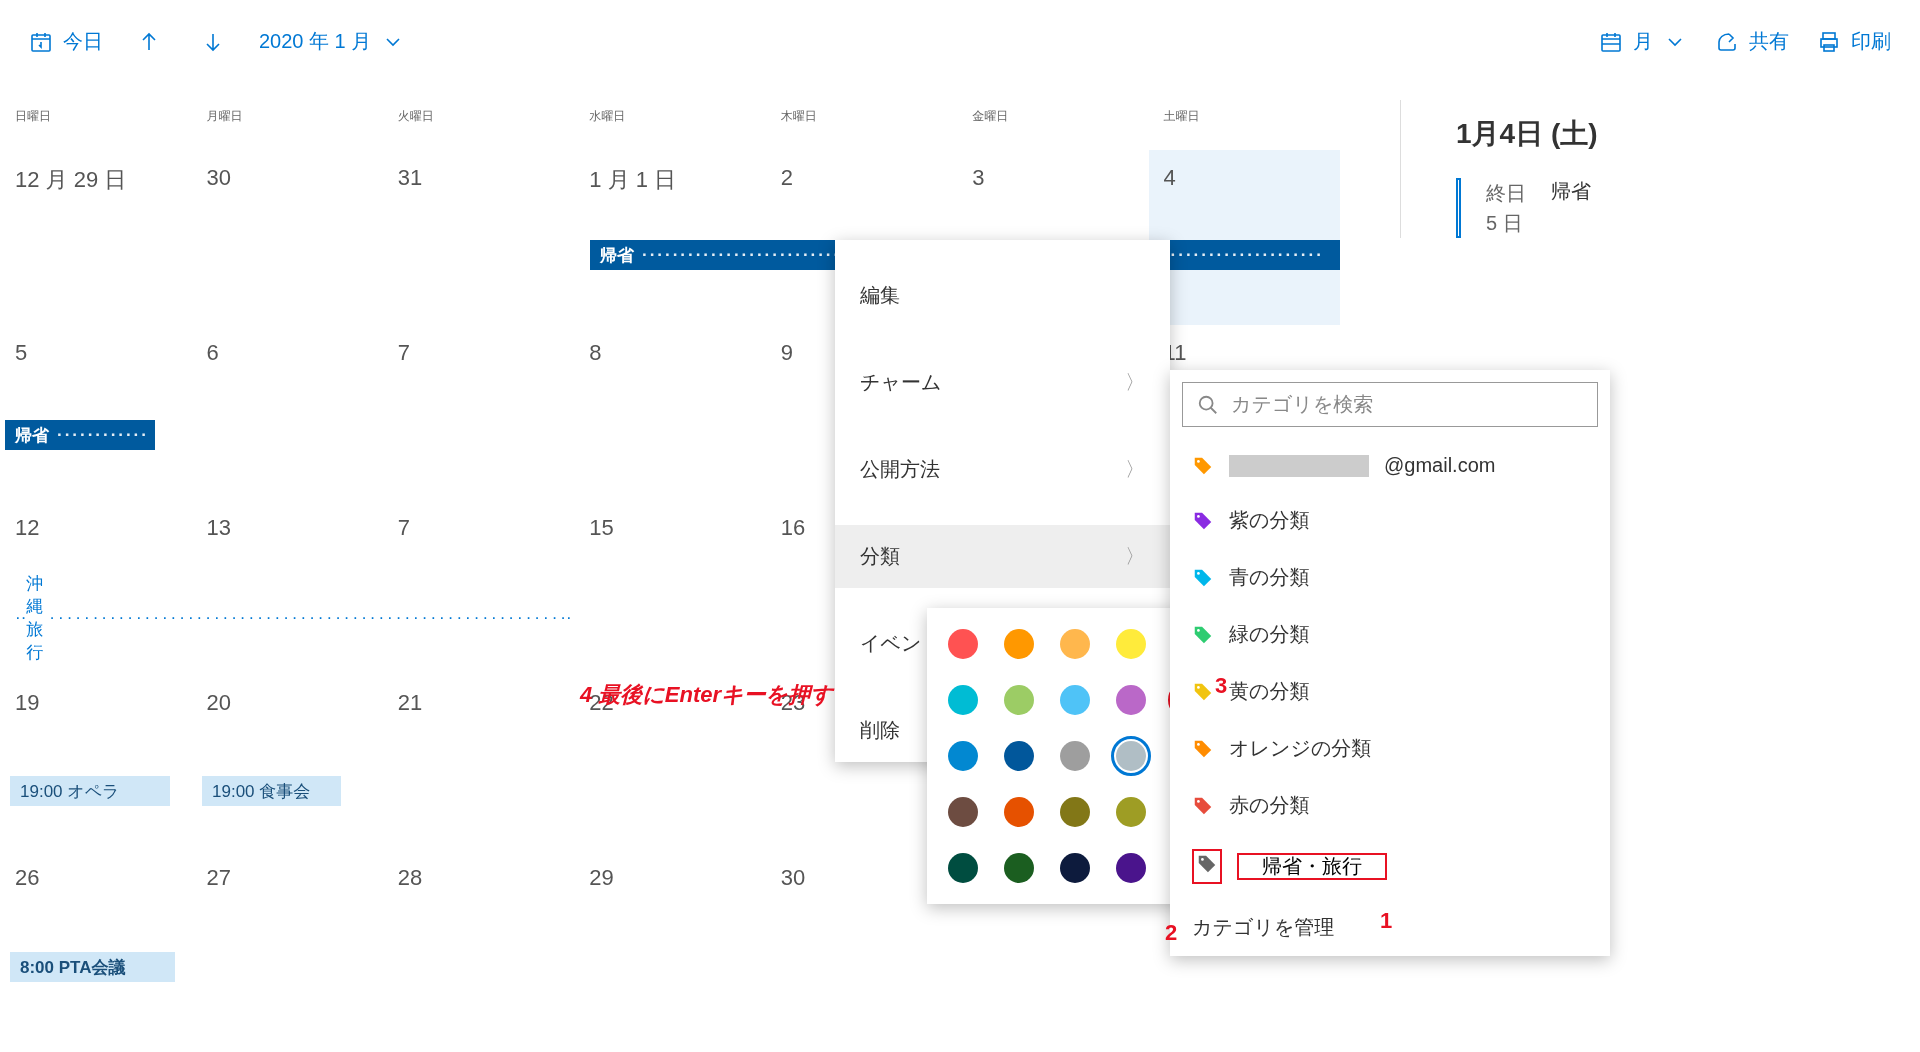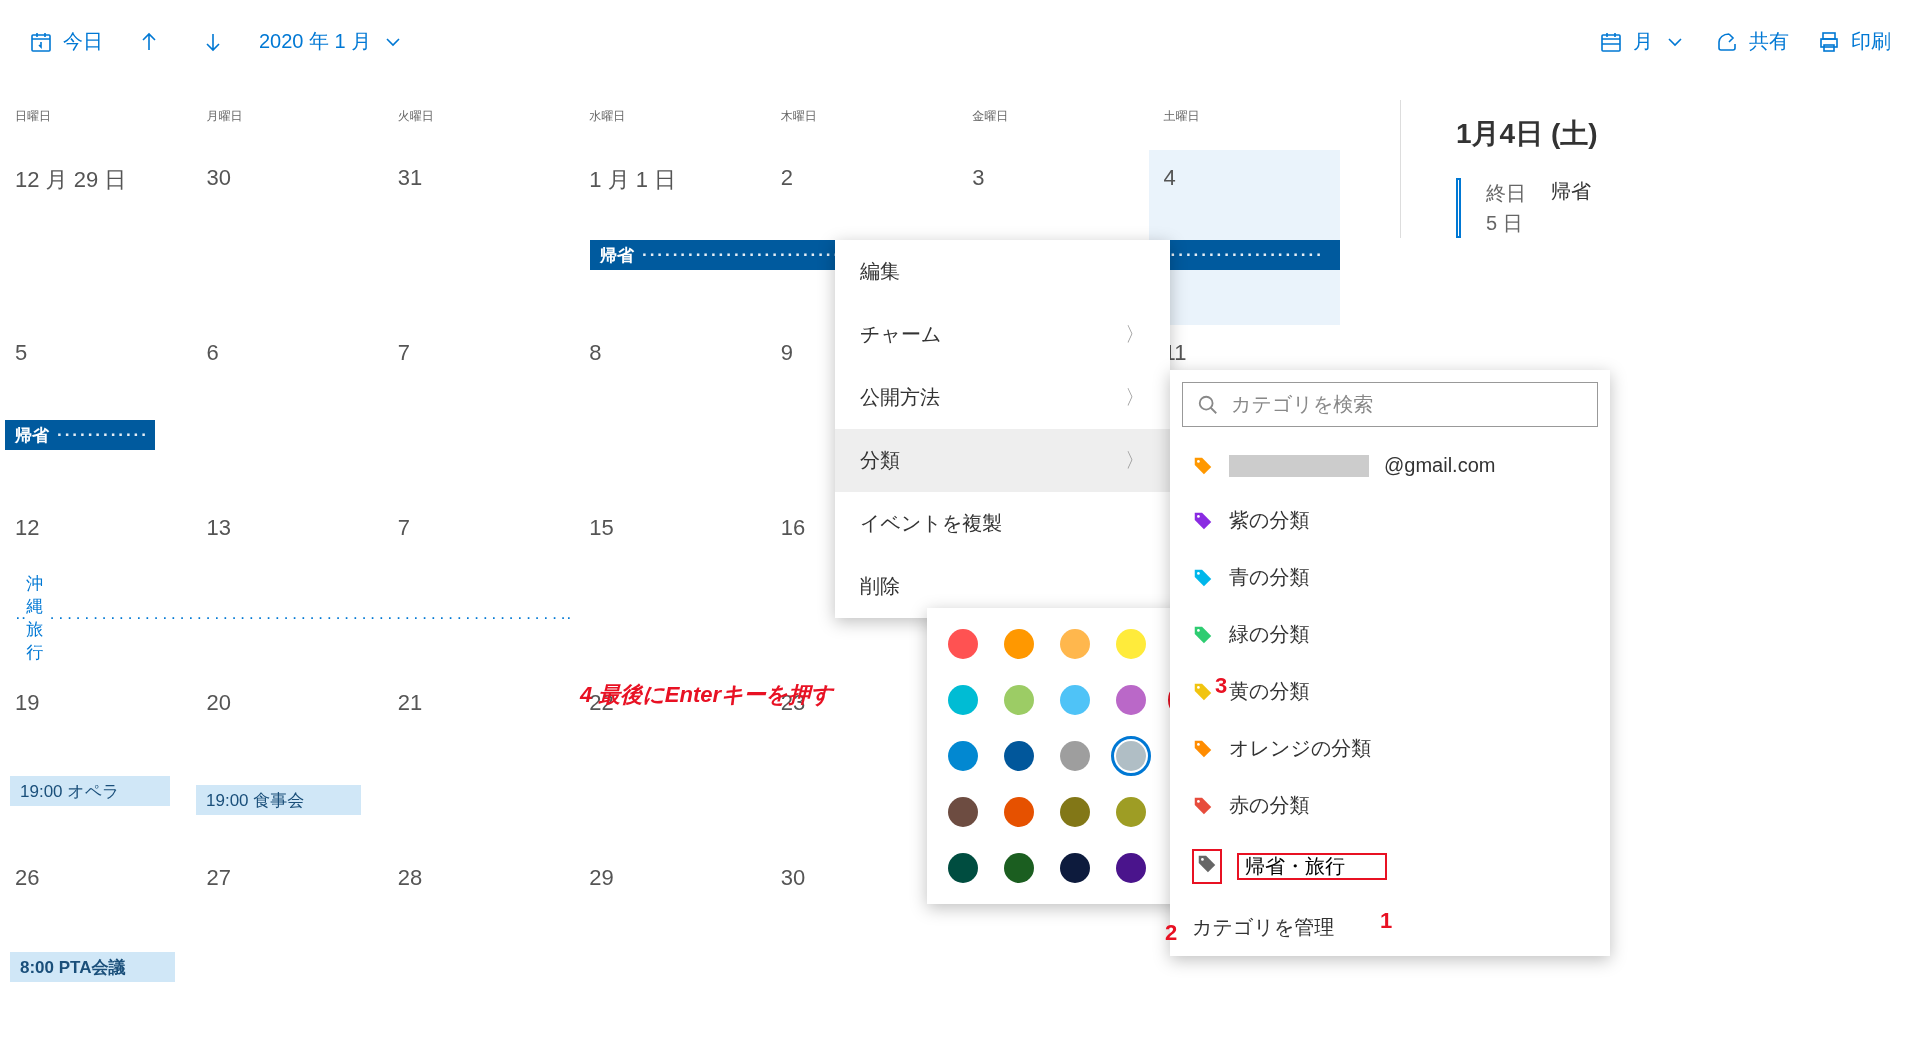--- a/index.html
+++ b/index.html
@@ -29,31 +29,31 @@
 
 .detail { position: absolute; right: 50px; top: 100px; width: 470px; border-left: 1px solid #ddd; padding: 15px 0 0 55px; }
 .detail h2 { font-size: 28px; font-weight: 600; color: #333; margin-bottom: 25px; }
 .detail .evrow { display: flex; gap: 25px; font-size: 20px; }
 .detail .bar { width: 5px; height: 60px; border: 2px solid #0078d4; }
 .detail .evinfo { color: #666; line-height: 1.5; }
 .detail .evtitle { color: #333; }
 
 
 .ctxmenu { position: absolute; background: #fff; box-shadow: 0 4px 16px rgba(0,0,0,.25); font-size: 20px; color: #333; }
-.ctxmenu .mi { display: flex; justify-content: space-between; align-items: center; padding: 18px 25px; cursor: pointer; }
+.ctxmenu .mi { display: flex; justify-content: space-between; align-items: center; padding: 18px 25px; cursor: pointer; margin-top: 24px; }
 .ctxmenu .mi.active { background: #eee; }
 .ctxmenu .mi .chev { color: #999; }
 
 
 .catpanel { position: absolute; background: #fff; box-shadow: 0 4px 16px rgba(0,0,0,.25); font-size: 20px; width: 440px; }
 .catpanel .search { margin: 12px; border: 1px solid #999; display: flex; align-items: center; padding: 8px 14px; gap: 12px; color: #888; }
 .catpanel .cat { display: flex; align-items: center; gap: 15px; padding: 15px 22px; cursor: pointer; }
 .catpanel .tag { width: 22px; height: 22px; }
 .catpanel .redact { width: 140px; height: 22px; background: #ccc; }
-.catpanel input[type=text] { border: 2px solid #e81123; font-size: 20px; padding: 0 6px; width: 150px; }
+.catpanel input[type=text] { border: 2px solid #e81123; font-size: 20px; padding: 0 6px; width: 150px; text-align: center; }
 .catpanel .tagbox { border: 2px solid #e81123; padding: 2px; }
 
 
 .palette { position: absolute; background: #fff; box-shadow: 0 4px 16px rgba(0,0,0,.25); padding: 14px; display: grid; grid-template-columns: repeat(5, 44px); grid-auto-rows: 44px; gap: 12px; }
 .palette .sw { width: 30px; height: 30px; border-radius: 50%; margin: auto; cursor: pointer; }
 .palette .sw.sel { outline: 3px solid #0078d4; outline-offset: 2px; }
 .palette .sw.hilite-box { outline: 2px solid #e81123; outline-offset: 2px; border-radius: 50%; }
 
 
 .anno { position: absolute; color: #e81123; font-size: 22px; font-weight: 700; }
@@ -167,21 +167,21 @@
   <span>帰省</span>
     <span class="dots" style="flex:1;overflow:hidden"></span>
 </div>
 <div class="evt trip" style="top:603px; left:5px; width:355px;">
   <span>沖縄旅行</span>
   <span style="letter-spacing:3px; margin-left:6px">···························································</span>
 </div>
 <div class="evt lite" style="top:776px; left:10px; width:160px;">
   <span>19:00 オペラ</span>
 </div>
-<div class="evt lite" style="top:776px; left:196px; width:165px;margin-top:9px;">
+<div class="evt lite" style="top:776px; left:202px; width:139px;">
   <span>19:00 食事会</span>
 </div>
 <div class="evt lite" style="top:952px; left:10px; width:165px;font-weight:bold;">
   <span>8:00 PTA会議</span>
 </div>
 
 <div class="detail">
   <h2>1月4日 (土)</h2>
   <div class="evrow">
     <div class="bar"></div>

